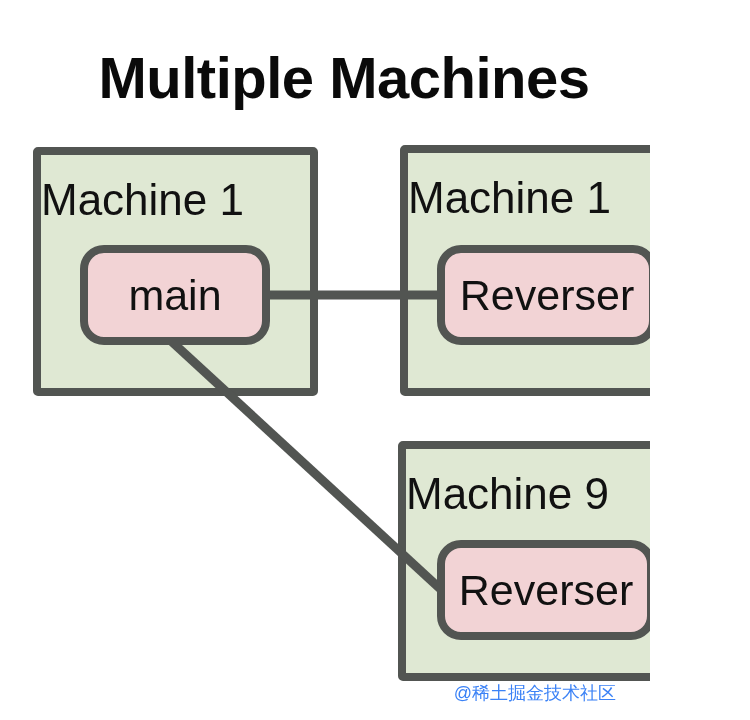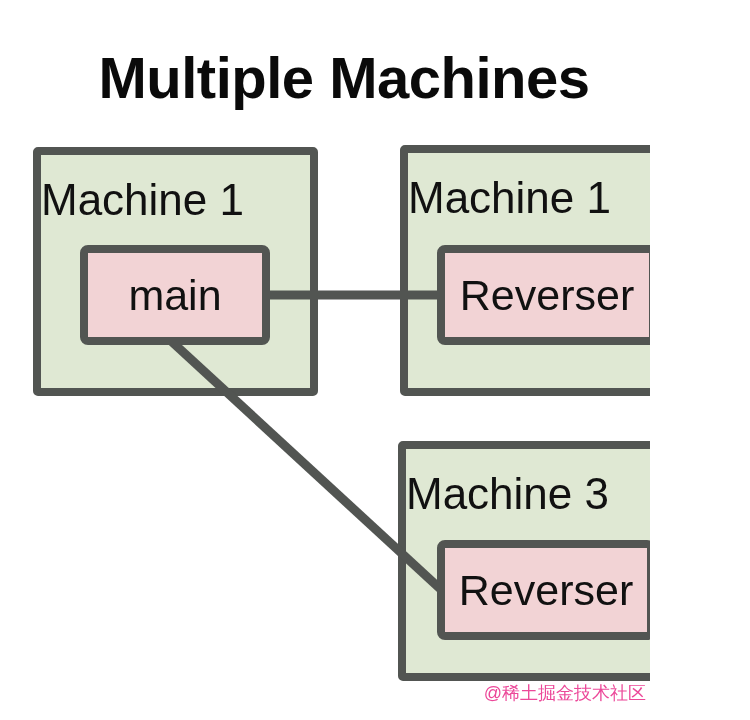--- a/index.html
+++ b/index.html
@@ -44,21 +44,21 @@
     text-align: left;
     font-size: 44px;
     line-height: 50px;
     color: #111111;
     white-space: nowrap;
   }
   .node {
     position: absolute;
     background: #f2d3d5;
     border: 8px solid #525552;
-    border-radius: 8px;
+    border-radius: 24px;
     box-sizing: border-box;
     display: flex;
     align-items: center;
     justify-content: center;
     font-size: 43px;
     color: #111111;
     z-index: 2;
     white-space: nowrap;
   }
   .node-main { left: 80px;  top: 245px; width: 190px; height: 100px; }
@@ -66,25 +66,25 @@
   .node-rev3 { left: 437px; top: 540px; width: 218px; height: 100px; }
   .edges {
     position: absolute;
     left: 0;
     top: 0;
     z-index: 1;
     pointer-events: none;
   }
   .watermark {
     position: absolute;
-    right: 4px;
+    right: 34px;
     top: 682px;
     font-size: 18px;
     line-height: 22px;
-    color: #ec4899;
+    color: #3b82f6;
     z-index: 3;
     white-space: nowrap;
     margin-left: 28px;
   }
 </style>
 </head>
 <body>
 
 <div class="canvas">
 
@@ -97,21 +97,21 @@
 
   <div class="machine machine-1">
     <span class="machine-label">Machine 1</span>
   </div>
 
   <div class="machine machine-2">
     <span class="machine-label">Machine 1</span>
   </div>
 
   <div class="machine machine-3">
-    <span class="machine-label">Machine 3</span>
+    <span class="machine-label">Machine 9</span>
   </div>
 
   <div class="node node-main">main</div>
   <div class="node node-rev2">Reverser</div>
   <div class="node node-rev3">Reverser</div>
 
   <div class="watermark">@稀土掘金技术社区</div>
 
 </div>
 

